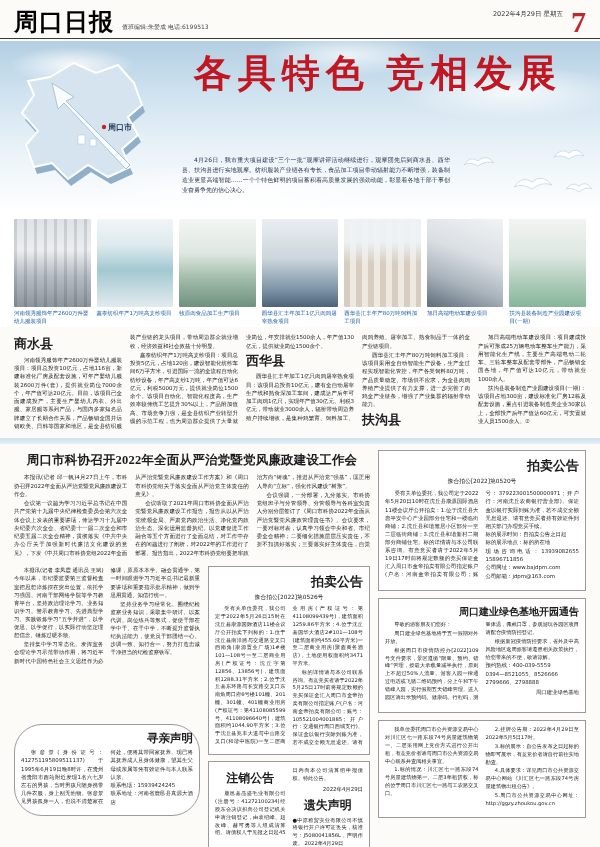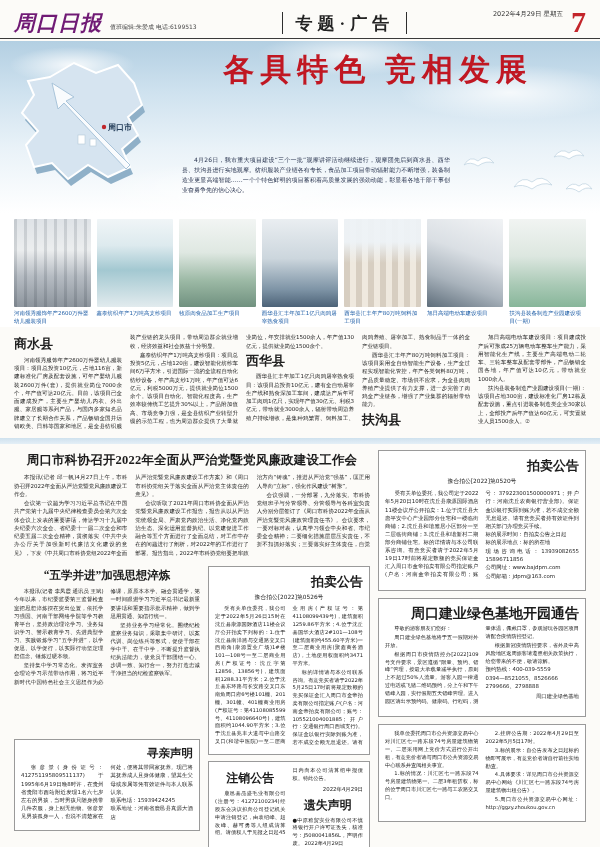--- a/index.html
+++ b/index.html
@@ -3,42 +3,42 @@
 <meta charset="utf-8">
 <style>
   html,body{margin:0;padding:0;background:#e8e6e1;}
   .page{position:relative;width:600px;height:847px;margin:0 auto;background:#fcfbf8;
         font-family:"DejaVu Sans","Liberation Sans",sans-serif;color:#1c1c1c;overflow:hidden;}
   
   .masthead{display:flex;align-items:flex-end;justify-content:space-between;
             padding:10px 14px 4px 14px;border-bottom:1.5px solid #3a3a3a;}
   .mast-left{display:flex;align-items:flex-end;gap:8px;}
   .paper-name{font-family:"Liberation Serif","DejaVu Serif",serif;font-weight:bold;
-              font-style:italic;font-size:21px;color:#701a75;letter-spacing:1px;line-height:1;}
+              font-size:24px;color:#000000;letter-spacing:1px;line-height:1;}
   .duty{font-size:6px;color:#4a4a4a;padding-bottom:2px;}
   .mast-center{display:flex;align-items:center;gap:0;}
   .sec-bar{display:inline-block;width:1px;height:22px;background:#2e2e2e;margin:0 12px;}
   .sec-text{font-family:"Liberation Serif","DejaVu Serif",serif;font-weight:bold;
             font-size:17px;letter-spacing:5px;color:#222;line-height:1;}
   .mast-right{display:flex;align-items:flex-start;gap:8px;}
   .date-line{font-size:6.5px;color:#333;padding-bottom:3px;}
   .page-num{font-family:"Liberation Serif","DejaVu Serif",serif;font-weight:bold;
             font-size:30px;color:#c3252b;line-height:.8;}
   
   .banner{position:relative;height:172px;margin:2px 0 0 0;overflow:hidden;
           background:linear-gradient(180deg,#b3cfe2 0%,#cfe2ef 30%,#e9f2f8 62%,#ffffff 100%);}
   .banner::before{content:"";position:absolute;inset:0;
       background:radial-gradient(90px 26px at 12% 14%,rgba(255,255,255,.85),transparent 70%),
                  radial-gradient(130px 30px at 58% 8%,rgba(255,255,255,.7),transparent 70%),
                  radial-gradient(160px 40px at 85% 30%,rgba(255,255,255,.8),transparent 70%),
                  radial-gradient(200px 50px at 40% 90%,rgba(255,255,255,.9),transparent 70%);}
   .map-wrap{position:absolute;left:12px;top:6px;width:160px;height:158px;text-align:right;}
   .headline-block{position:absolute;left:178px;top:12px;width:400px;text-align:center;}
-  .feature-title{margin:0;font-family:Liberation Serif, serif;font-weight:bold;
-                 font-size:31px;letter-spacing:6px;color:#c01722;line-height:1.1;text-align:center;}
+  .feature-title{margin:0;font-family:Liberation Sans, sans-serif;font-weight:bold;
+                 font-size:38px;letter-spacing:6px;color:#c01722;line-height:1.1;text-align:center;}
   .feature-sub{margin-top:8px;font-family:"Liberation Serif","DejaVu Serif",serif;font-weight:bold;
                font-size:12.5px;color:#c01722;letter-spacing:.5px;}
   .feature-byline{margin-top:6px;font-size:7.5px;color:#b13038;}
   .feature-intro{position:absolute;left:182px;right:150px;top:114px;margin:0;
                  font-size:6px;line-height:1.65;color:#27324d;text-align:justify;text-indent:2em;}
   .doves{position:absolute;right:6px;top:96px;}
   
   .photo-row{display:flex;gap:6px;padding:6px 14px 2px 14px;background:#fff;}
   .photo-cell{flex:1;min-width:0;}
   .photo{height:88px;border-radius:1px;}
@@ -68,53 +68,48 @@
          font-size:5.5px;line-height:1.5;text-align:justify;}
   .subrow{display:grid;grid-template-columns:186px 1fr;gap:8px;margin-top:7px;}
   .wuxue-headline{margin:2px 0 4px 0;font-family:"Liberation Serif","DejaVu Serif",serif;
                   font-weight:bold;font-size:11.5px;text-align:center;}
   .cols2{column-count:2;column-gap:7px;text-align:justify;font-size:5.4px;line-height:1.5;overflow:hidden;}
   .wuxue-body{height:148px;}
   .box{border:1px solid #9a9a9a;background:#fff;padding:5px 6px;}
   .notice-title{margin:1px 0 2px 0;font-family:"Liberation Serif","DejaVu Serif",serif;
                 font-weight:bold;text-align:right;font-size:13px;}
   .notice-no{text-align:center;font-size:5.8px;margin-bottom:3px;color:#222;}
-  .xunqin{margin-top:4px;}
+  .xunqin{margin-top:10px;border-radius:28px;}
   .xunqin .notice-title{font-size:11.5px;}
   .xunqin-body{height:62px;}
   .auction2{padding-bottom:3px;}
   .auction2-body{height:146px;font-size:5.2px;}
   .notices{margin-top:6px;}
   .notices-flow{height:84px;font-size:5.2px;}
   .inline-title{font-family:"Liberation Serif","DejaVu Serif",serif;font-weight:bold;
                 font-size:12px;text-align:center;margin:2px 0 3px 0;column-span:none;}
   .cline{font-size:5.4px;line-height:1.55;}
   .sign{text-align:right;font-size:5.4px;line-height:1.6;margin-top:2px;}
   .right-col .box{margin-bottom:7px;}
   .auction1-body{height:96px;}
-  .jianye .notice-title{font-size:14px;}
+  .jianye .notice-title{font-size:10px;}
   .jianye-body{height:86px;font-size:5.2px;}
   .chuanhui .notice-title{font-size:10.5px;}
   .chuanhui-body{height:86px;font-size:5.2px;}
   .map-label{font-size:8px;fill:#27405c;font-weight:bold;}
 </style>
 </head>
 <body>
 
 <div class="page">
 
   <header class="masthead">
     <div class="mast-left">
       <div class="paper-name">周口日报</div>
       <div class="duty">值班编辑:朱爱成  电话:6199513</div>
-    </div>
-    <div class="mast-center">
-      <span class="sec-bar"></span>
-      <span class="sec-text">专题·广告</span>
-      <span class="sec-bar"></span>
     </div>
     <div class="mast-right">
       <div class="date-line">2022年4月29日 星期五</div>
       <div class="page-num">7</div>
     </div>
   </header>
 
   <section class="banner">
     <div class="map-wrap">
       <svg width="160" height="158" viewBox="0 0 160 158">
@@ -201,21 +196,20 @@
             <p class="tiny-p">本报讯(记者 邱一帆)4月27日上午，市科协召开2022年全面从严治党暨党风廉政建设工作会。</p>
             <p class="tiny-p">会议第一议题为学习习近平总书记在中国共产党第十九届中央纪律检查委员会第六次全体会议上发表的重要讲话，传达学习十九届中央纪委六次全会、省纪委十一届二次全会和市纪委五届二次全会精神，贯彻落实《中共中央办公厅关于加强新时代廉洁文化建设的意见》，下发《中共周口市科协党组2022年全面从严治党暨党风廉政建设工作方案》和《周口市科协党组关于落实全面从严治党主体责任的意见》。</p>
             <p class="tiny-p">会议听取了2021年周口市科协全面从严治党暨党风廉政建设工作报告，报告从以从严治党统领全局、严肃党内政治生活、净化党内政治生态、深化运用监督执纪、以党建促进工作融合等五个方面进行了全面总结，对工作中存在的问题进行了剖析，对2022年的工作进行了部署。报告指出，2022年市科协党组要把牢政治方向“铸魂”，推进从严治党“强基”，匡正用人导向“立标”，强化作风建设“树形”。</p>
             <p class="tiny-p">会议强调，一分部署，九分落实。市科协党组班子与分管领导、分管领导与各科室负责人分别分层签订了《周口市科协2022年全面从严治党暨党风廉政管理责任书》。会议要求，一要对标对表，认真学习领会中央和省、市纪委全会精神；二要细化措施层层压实责任，不折不扣抓好落实；三要落实好主体责任，自觉把全面从严治党责任记在心上、扛在肩上、落实在行动上。</p>
           </div>
       </article>
 
       <div class="subrow">
         <div>
           <article>
-            <h2 class="wuxue-headline">“五学并进”加强思想淬炼</h2>
             <div class="cols2 wuxue-body">
                 <p class="tiny-p">本报讯(记者 李凤霞 通讯员 王斌)今年以来，市纪委监委第三监督检查室把思想淬炼摆在突出位置，依托学习强国、河南干部网络学院等学习教育平台，坚持政治理论学习、业务知识学习、警示教育学习、先进典型学习、实践锻炼学习“五学并进”，以学促思、以学促行，以实际行动坚定理想信念、锤炼过硬本领。</p>
                 <p class="tiny-p">坚持集中学习常态化。发挥室务会理论学习示范带动作用，将习近平新时代中国特色社会主义思想作为必修课，原原本本学、融会贯通学，第一时间跟进学习习近平总书记最新重要讲话和重要指示批示精神，做到学思用贯通、知信行统一。</p>
                 <p class="tiny-p">坚持业务学习经常化。围绕纪检监察业务知识，采取集中研讨、以案代训、岗位练兵等形式，促使干部在学中干、在干中学，不断提升监督执纪执法能力，使党员干部团结一心、步调一致、知行合一，努力打造忠诚干净担当的纪检监察铁军。</p>
               </div>
           </article>
           <aside class="box xunqin">
             <h3 class="notice-title">寻亲声明</h3>
             <div class="cols2 xunqin-body">
               <div>

